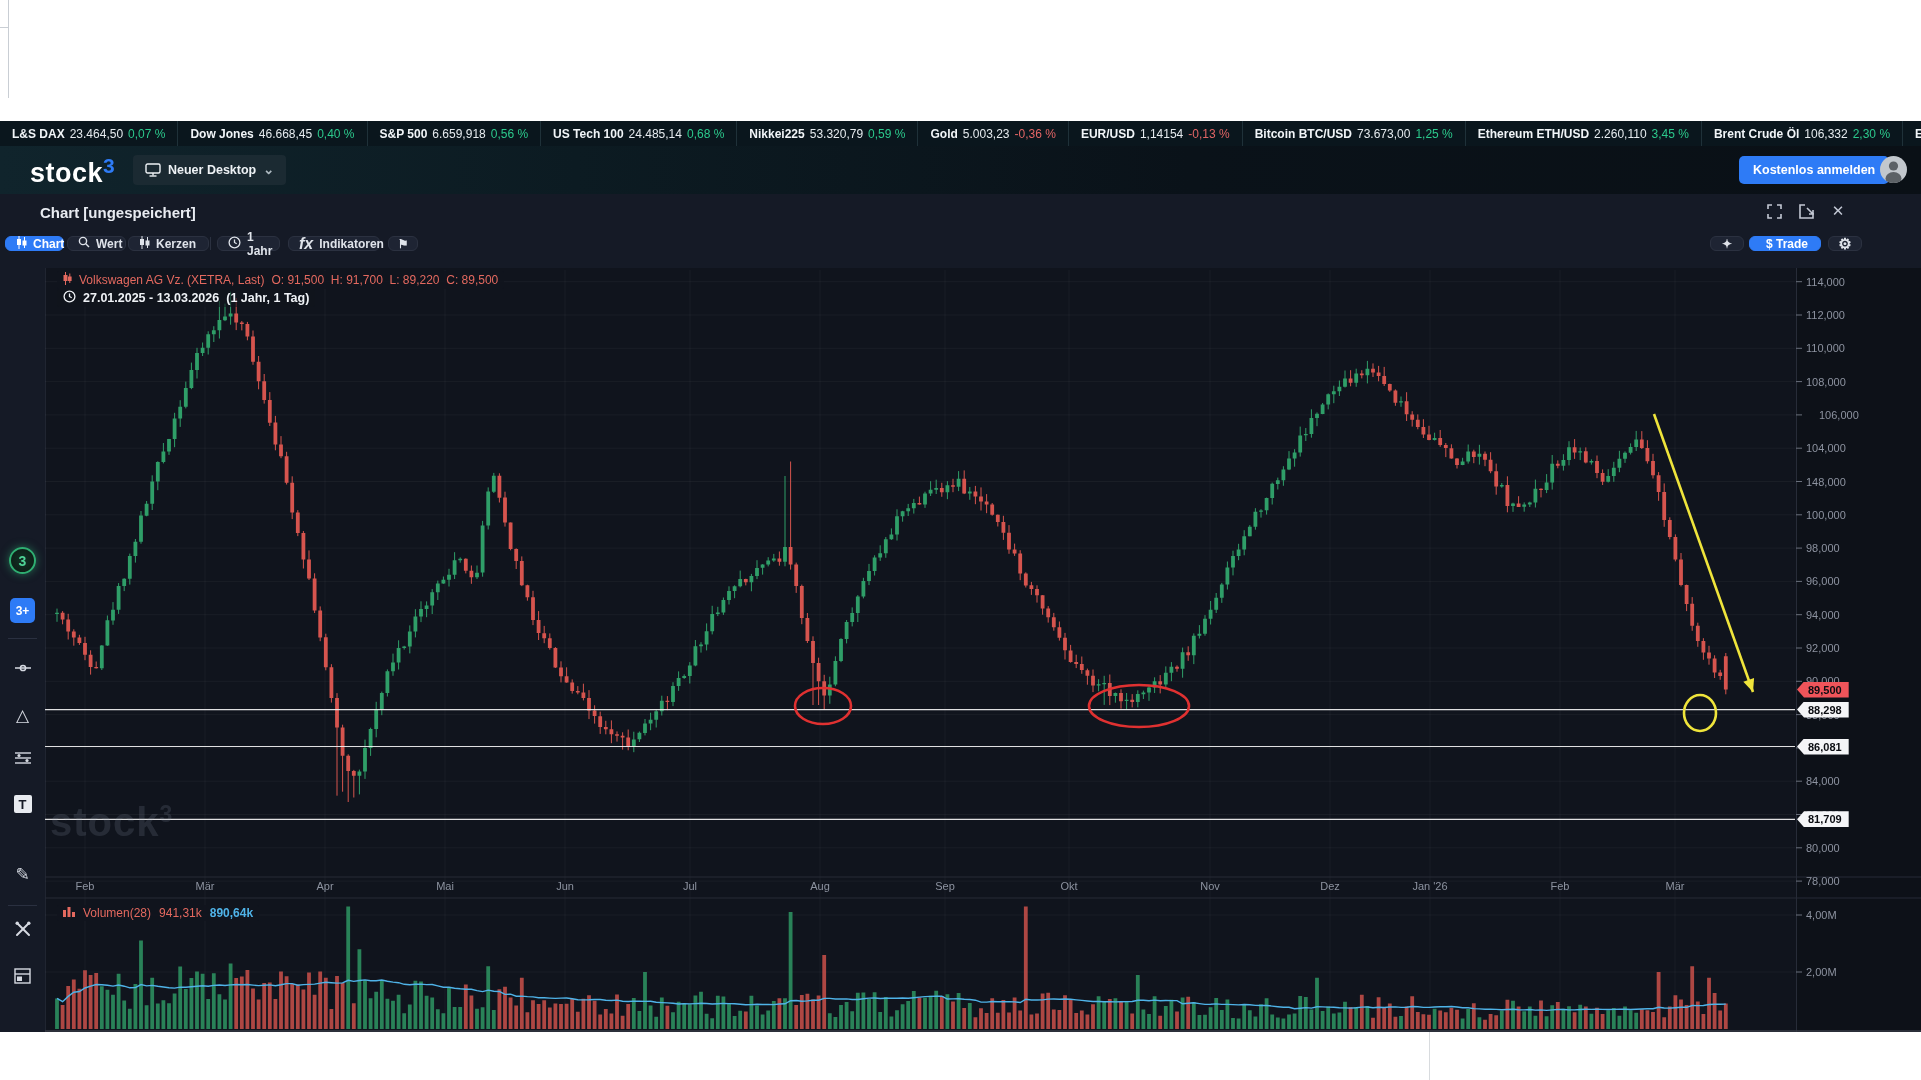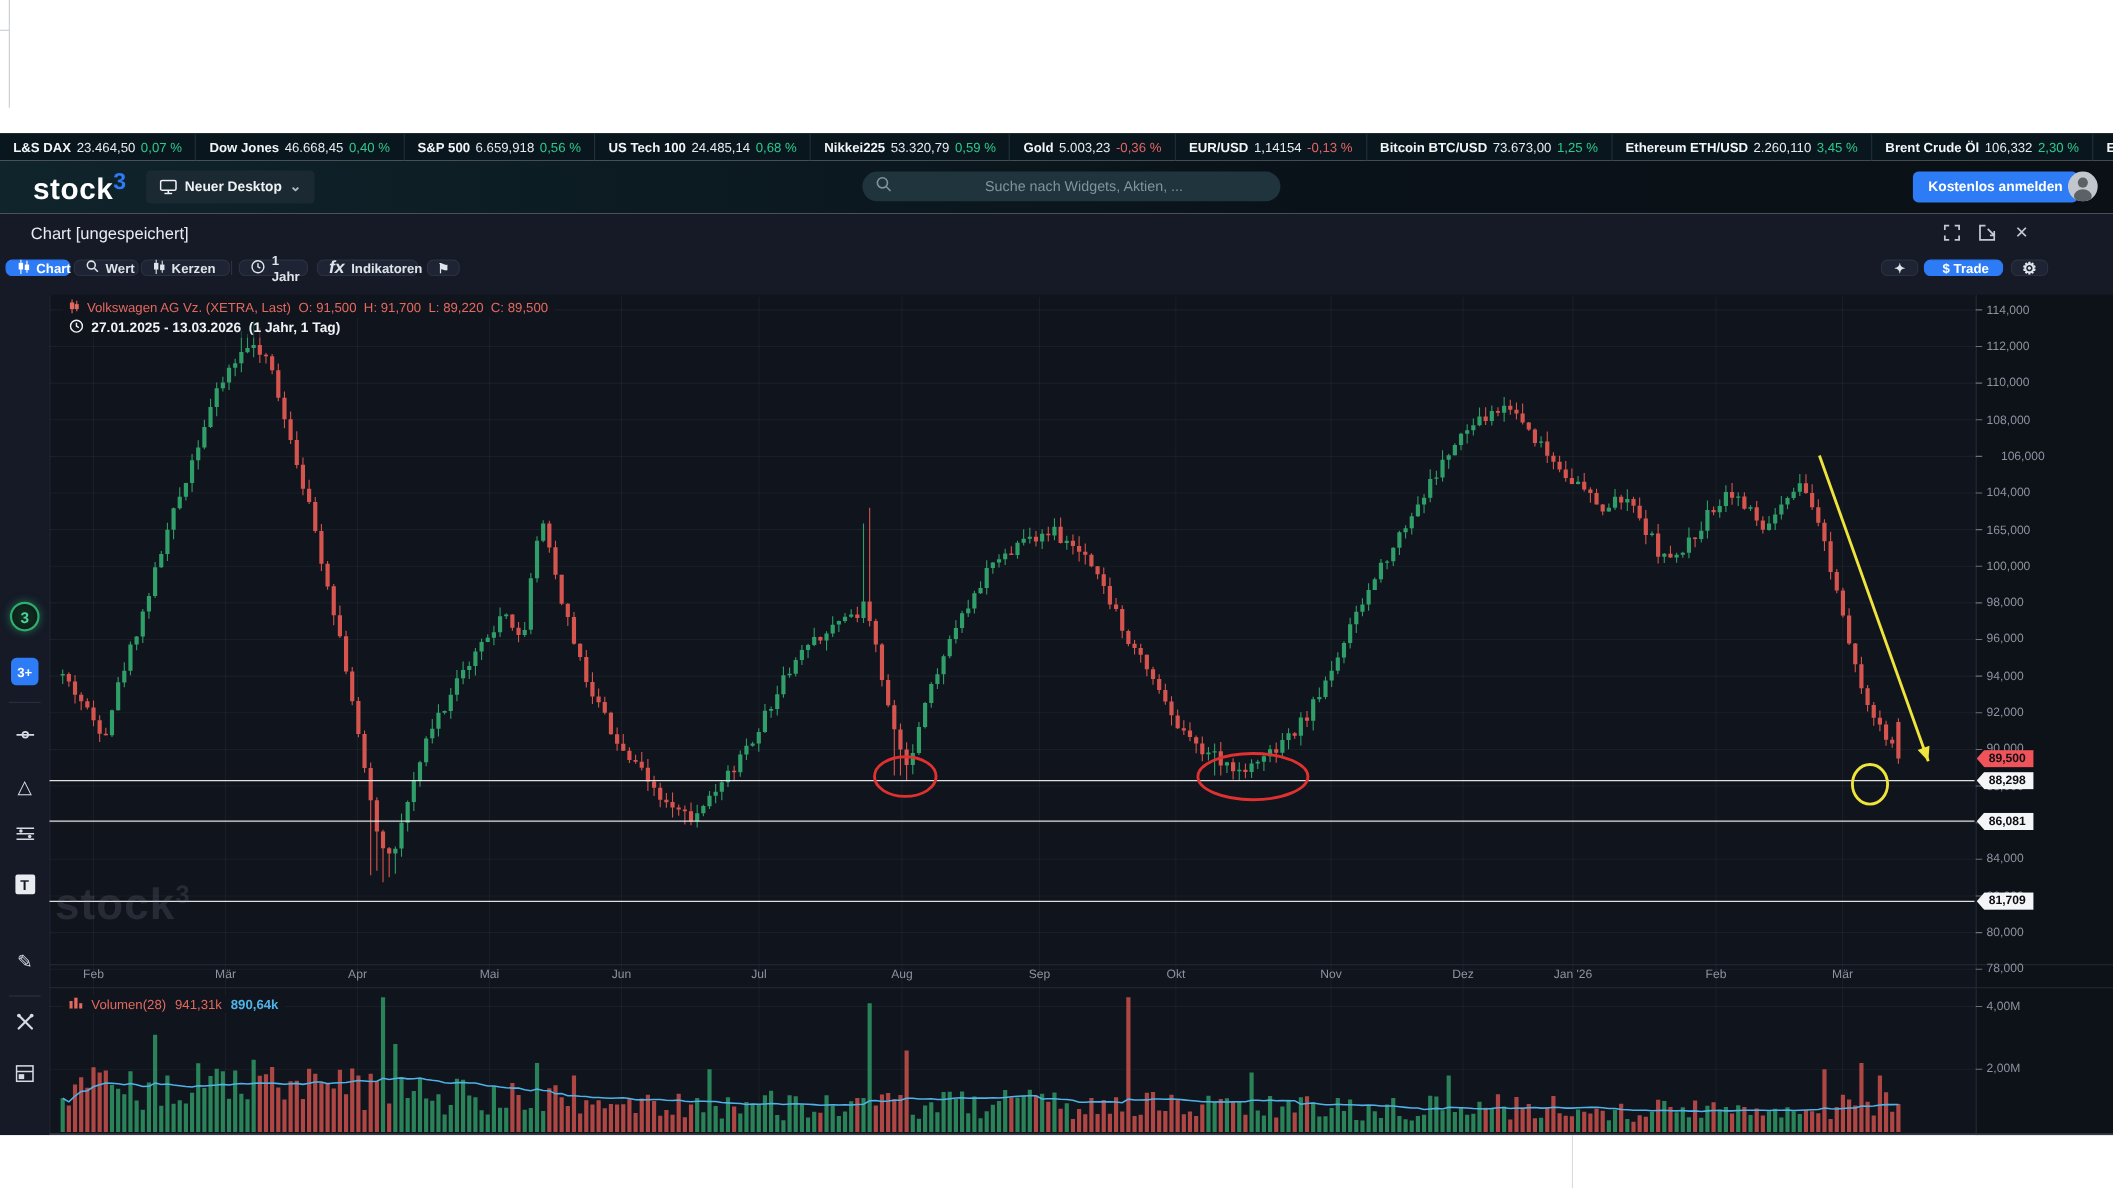--- a/index.html
+++ b/index.html
@@ -22,21 +22,21 @@
   .desk-chip{position:absolute;left:133px;top:9px;height:30px;background:#1b2a32;border-radius:4px;display:flex;align-items:center;gap:7px;padding:0 12px;color:#eef2f5;font-size:12.5px;font-weight:600;cursor:pointer;}
   .desk-chip svg{display:block;}
   .chev{color:#aebac1;font-size:13px;line-height:10px;}
   .searchpill{position:absolute;left:784px;top:10px;width:356px;height:27px;background:#20343d;border-radius:14px;display:flex;align-items:center;padding:0 12px;gap:8px;}
   .searchpill input{flex:1;background:transparent;border:none;outline:none;color:#cfd9de;font-size:13px;text-align:center;font-family:"Liberation Sans",sans-serif;}
   .searchpill input::placeholder{color:#7f949e;}
   .signup{position:absolute;left:1739px;top:10px;height:28px;padding:0 14px;background:#2e7bf6;border:none;border-radius:5px;color:#fff;font-weight:bold;font-size:12.5px;cursor:pointer;font-family:"Liberation Sans",sans-serif;}
   .avatar{position:absolute;left:1880px;top:10px;width:27px;height:27px;border-radius:50%;background:#c2c7cd;display:flex;align-items:center;justify-content:center;overflow:hidden;cursor:pointer;}
   
   .window{position:absolute;left:0;top:194px;width:1921px;height:838px;background:#151a26;}
-  .wtitle{position:absolute;left:28px;top:10px;color:#e8ebf1;font-size:15px;font-weight:normal;}
+  .wtitle{position:absolute;left:40px;top:10px;color:#e8ebf1;font-size:15px;font-weight:bold;}
   .wctrl{position:absolute;top:8px;display:flex;gap:14px;color:#c3c8d4;}
   .wctrl .ic{width:18px;height:18px;display:flex;align-items:center;justify-content:center;font-size:15px;cursor:pointer;}
   .toolbar{position:absolute;left:0;top:38px;width:1921px;height:36px;}
   .tbtn{position:absolute;top:4px;height:15px;background:#1e2433;border:1px solid #2b3140;border-radius:6px;color:#dfe3ea;font-size:12px;font-weight:600;display:flex;align-items:center;gap:6px;padding:0 10px;cursor:pointer;box-sizing:border-box;}
   .tbtn.active{background:#2e7bf6;border-color:#2e7bf6;color:#fff;}
   .tbtn .seg{border-left:1px solid #2b3140;margin-left:8px;padding-left:8px;align-self:stretch;display:flex;align-items:center;}
   .fx{font-style:italic;font-weight:bold;font-size:16px;}
   
   .sidebar{position:absolute;left:0;top:268px;width:45px;height:764px;background:#151a26;border-right:1px solid rgba(255,255,255,.05);}
   .sbi{position:absolute;left:0;width:45px;display:flex;align-items:center;justify-content:center;color:#d6dae2;cursor:pointer;}
@@ -136,27 +136,20 @@
   <div class="desk-chip">
     <span>
           <svg width="16" height="14" viewBox="0 0 16 14">
             <rect x="1" y="1" width="14" height="9" rx="1.5" fill="none" stroke="#eef2f5" stroke-width="1.4"></rect>
             <line x1="8" y1="10" x2="8" y2="12.6" stroke="#eef2f5" stroke-width="1.4"></line>
             <line x1="4.5" y1="13" x2="11.5" y2="13" stroke="#eef2f5" stroke-width="1.4"></line>
           </svg>
         </span>
     <span>Neuer Desktop</span>
     <span class="chev">⌄</span>
-  </div>
-  <div class="searchpill">
-    <span><svg width="15" height="15" viewBox="0 0 15 15">
-            <circle cx="6.2" cy="6.2" r="4.6" fill="none" stroke="#7f949e" stroke-width="1.5"></circle>
-            <line x1="9.8" y1="9.8" x2="13.6" y2="13.6" stroke="#7f949e" stroke-width="1.5"></line>
-          </svg></span>
-    <input class="search-input" placeholder="Suche nach Widgets, Aktien, ..." style="">
   </div>
   <button class="signup">Kostenlos anmelden</button>
   <div class="avatar">
     <svg width="27" height="27" viewBox="0 0 27 27">
           <circle cx="13.5" cy="10" r="4.6" fill="#5c6166"></circle>
           <ellipse cx="13.5" cy="22.5" rx="8" ry="6.5" fill="#5c6166"></ellipse>
         </svg>
   </div>
 </div>
 
@@ -307,21 +300,21 @@
       <polygon points="1753,692 1743.3336877655747,681.8726900024438 1754.0893276340385,678.0424441500053" fill="#efe43b"></polygon>
     </svg>
 
 <div id="overlays" class="ovl" style="left:0;top:0;width:1921px;height:1080px;">
       <div class="ptick" style="top:281.7px;">114,000</div>
       <div class="ptick" style="top:315.0px;">112,000</div>
       <div class="ptick" style="top:348.3px;">110,000</div>
       <div class="ptick" style="top:381.6px;">108,000</div>
       <div class="ptick" style="top:414.9px;margin-left:13px;">106,000</div>
       <div class="ptick" style="top:448.2px;">104,000</div>
-      <div class="ptick" style="top:481.5px;">165,000</div>
+      <div class="ptick" style="top:481.5px;">148,000</div>
       <div class="ptick" style="top:514.8px;">100,000</div>
       <div class="ptick" style="top:548.1px;">98,000</div>
       <div class="ptick" style="top:581.4px;">96,000</div>
       <div class="ptick" style="top:614.7px;">94,000</div>
       <div class="ptick" style="top:648.0px;">92,000</div>
       <div class="ptick" style="top:681.3px;">90,000</div>
       <div class="ptick" style="top:714.6px;">88,000</div>
       <div class="ptick" style="top:747.9px;">86,000</div>
       <div class="ptick" style="top:781.2px;">84,000</div>
       <div class="ptick" style="top:814.5px;">82,000</div>

